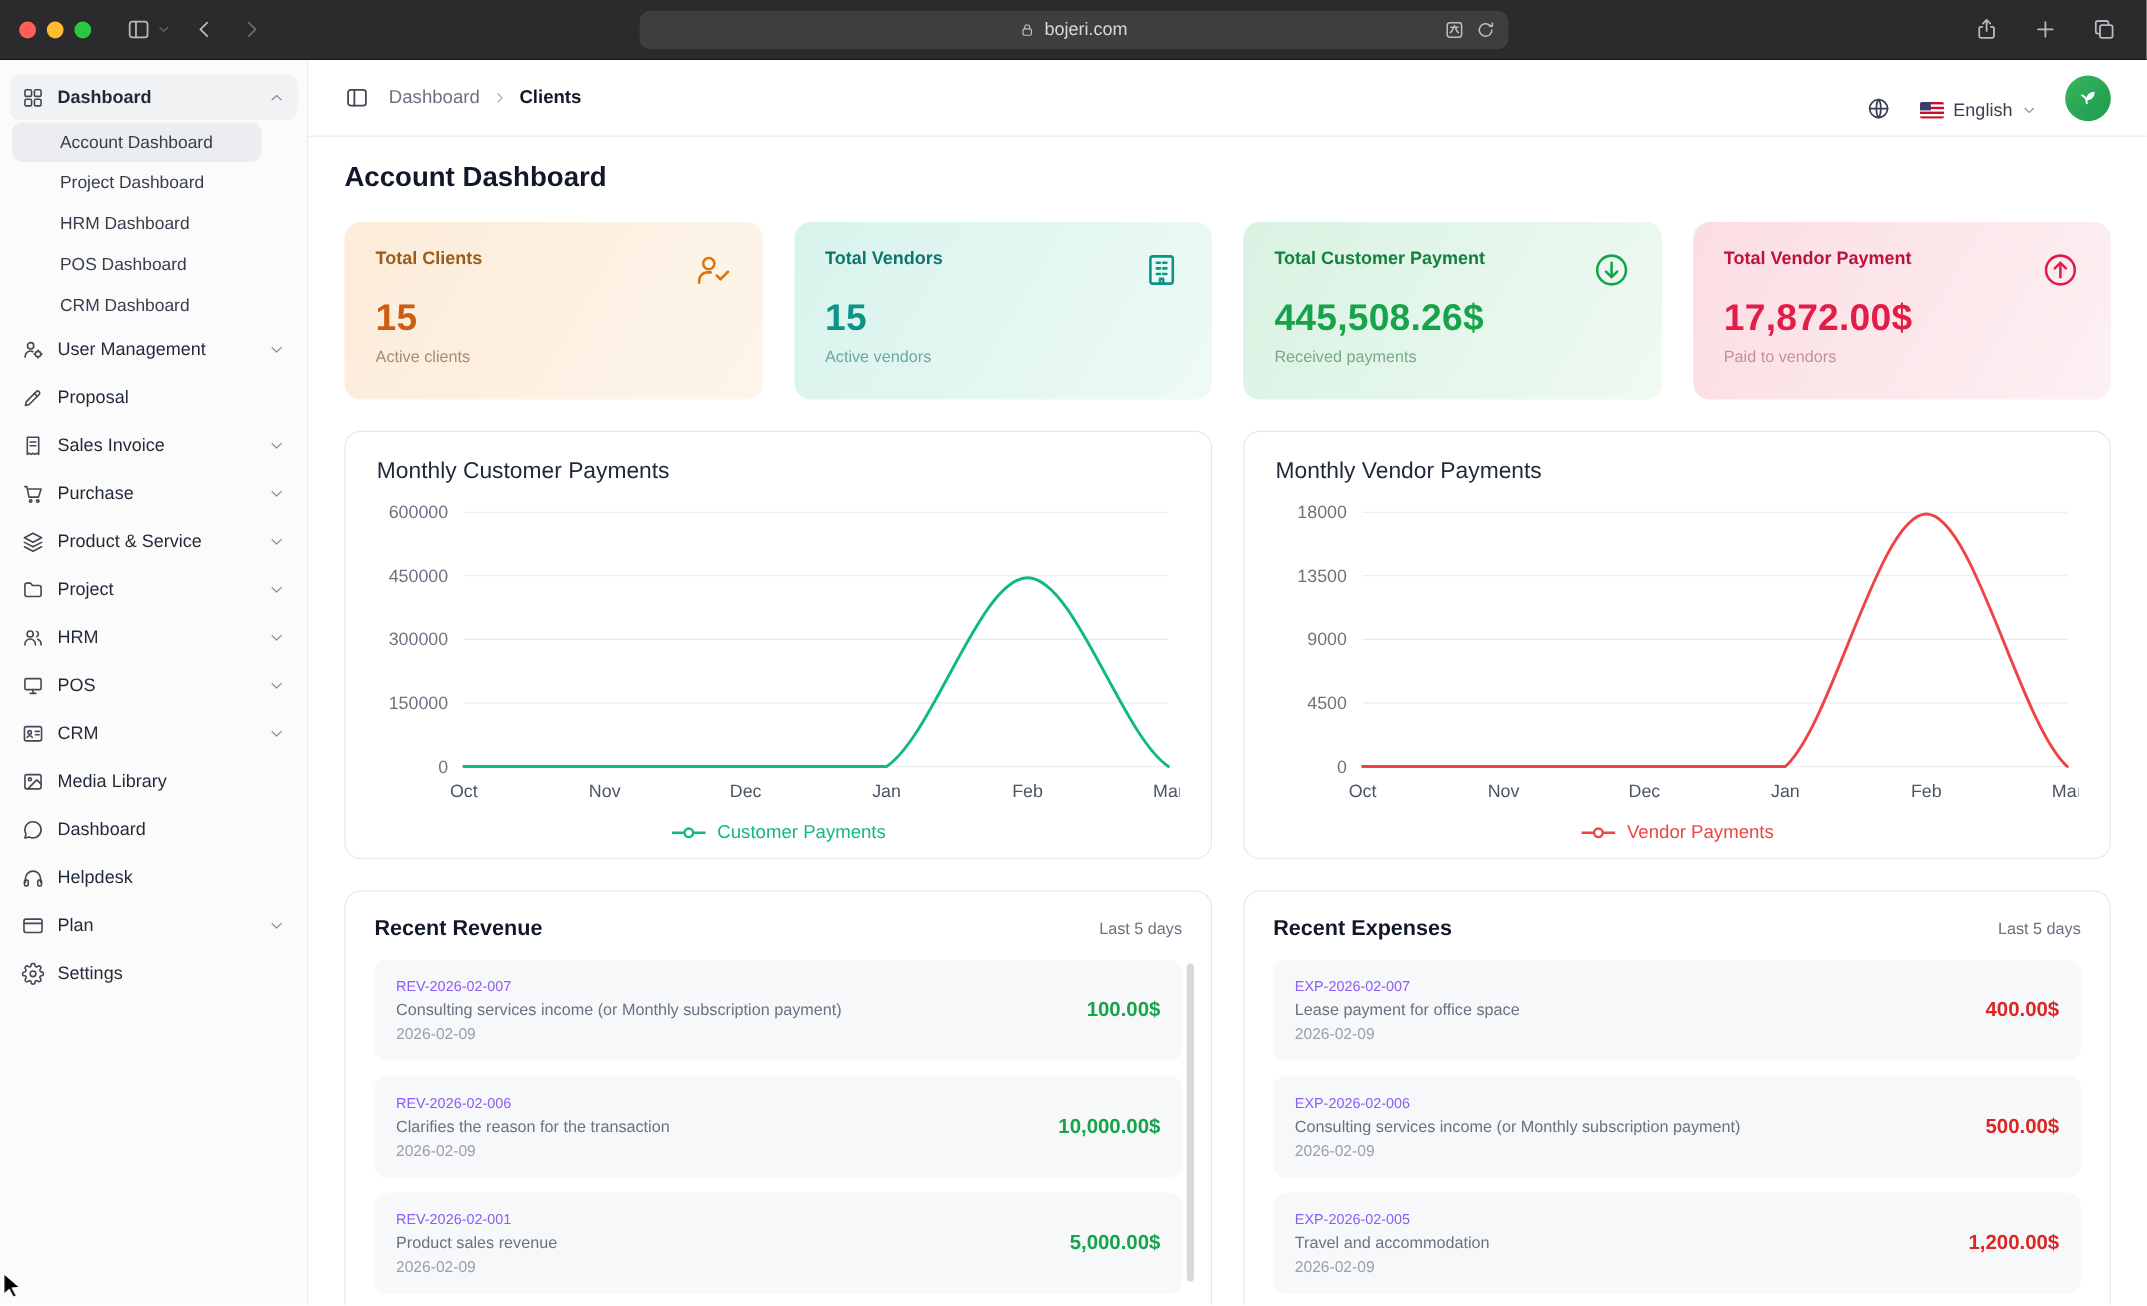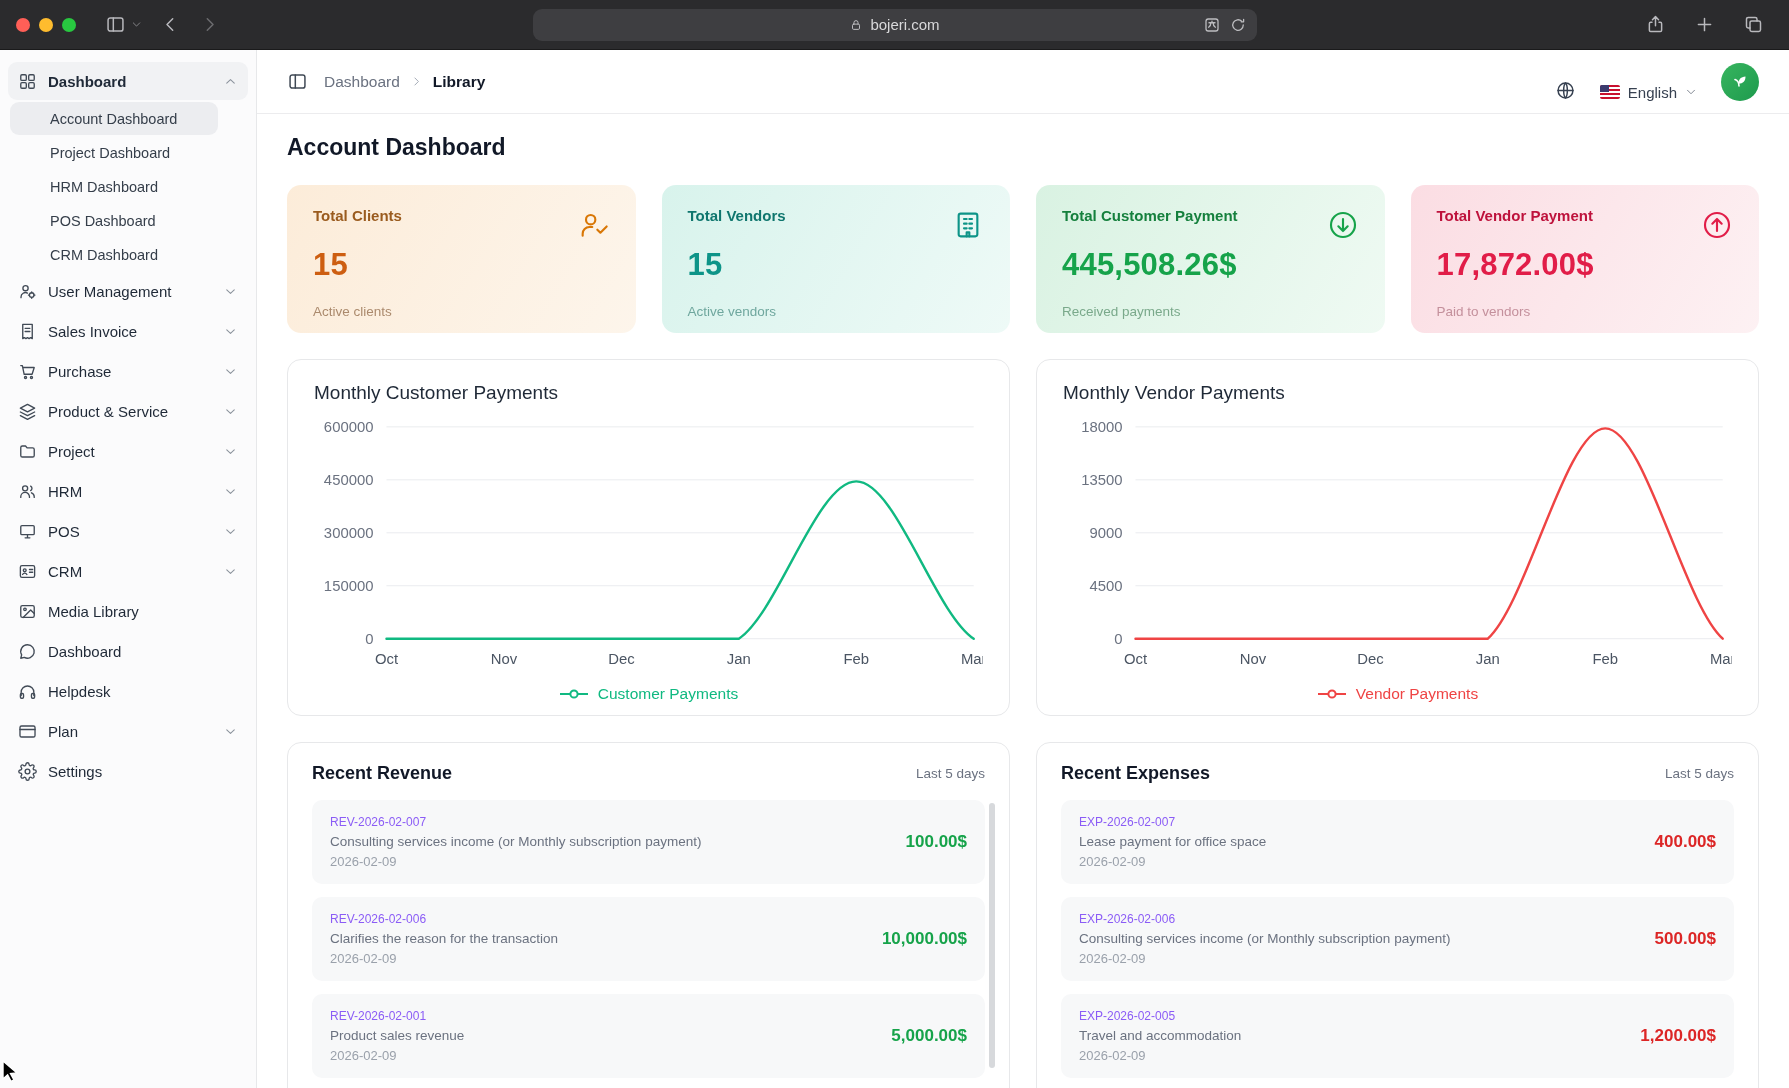--- a/index.html
+++ b/index.html
@@ -54,21 +54,21 @@
   .page-title{font-size:23px;font-weight:700;color:#111827;margin-top:6px}
 
   
   .stats-row{display:flex;gap:26px;margin-top:24px}
   .stat-card{flex:1;height:148px;border-radius:14px;padding:22px 26px}
   .stat-top{display:flex;justify-content:space-between;align-items:flex-start}
   .stat-label{font-size:15px;font-weight:600;color:var(--lab)}
   .stat-icon{width:32px;height:32px;color:var(--ic);margin-top:2px}
   .stat-icon svg{stroke-width:1.6}
   .stat-value{font-size:31px;font-weight:700;color:var(--val);margin-top:6px;letter-spacing:.2px}
-  .stat-sub{font-size:13.5px;color:var(--sub);margin-top:21px}
+  .stat-sub{font-size:13.5px;color:var(--sub);margin-top:7px}
   .stat-orange{--lab:#9a5b1e;--val:#cd5e11;--sub:#ab8a6d;--ic:#d97706;background:linear-gradient(120deg,#fcecd9,#fdf5eb)}
   .stat-teal{--lab:#0f766e;--val:#0d9488;--sub:#6fa79e;--ic:#0d9488;background:linear-gradient(120deg,#d8f3ec,#eefaf7)}
   .stat-green{--lab:#15803d;--val:#16a34a;--sub:#7aa98b;--ic:#16a34a;background:linear-gradient(120deg,#d9f2e2,#effaf3)}
   .stat-pink{--lab:#be123c;--val:#e11d48;--sub:#c4909c;--ic:#e11d48;background:linear-gradient(120deg,#fbdde3,#fdf1f3)}
 
   
   .charts-row{display:flex;gap:26px;margin-top:26px}
   .chart-card{flex:1;border:1px solid #e7e8ea;border-radius:14px;padding:22px 26px 12px;background:#fff;min-width:0}
   .chart-title{font-size:19px;font-weight:400;color:#1f2937}
   .chart-svg{width:100%;display:block;margin-top:8px}
@@ -215,20 +215,29 @@
           <span class="side-label">User Management</span>
           <span class="icon chev">
             <svg viewBox="0 0 24 24">
               <path d="M6 9.3l6 5.7 6-5.7"></path>
             </svg>
           </span>
         </div>
         <div class="side-item">
           <span class="icon ">
             <svg viewBox="0 0 24 24">
+              <path d="M4 20l1-4L15.5 5.5a2 2 0 012.8 0l.2.2a2 2 0 010 2.8L8 19l-4 1z"></path>
+              <path d="M13.5 7.5l3 3"></path>
+            </svg>
+          </span>
+          <span class="side-label">Proposal</span>
+        </div>
+        <div class="side-item">
+          <span class="icon ">
+            <svg viewBox="0 0 24 24">
               <path d="M6 3h12v18l-2-1.2L14 21l-2-1.2L10 21l-2-1.2L6 21z"></path>
               <path d="M9 8h6M9 12h6"></path>
             </svg>
           </span>
           <span class="side-label">Sales Invoice</span>
           <span class="icon chev">
             <svg viewBox="0 0 24 24">
               <path d="M6 9.3l6 5.7 6-5.7"></path>
             </svg>
           </span>
@@ -384,21 +393,21 @@
             <path d="M9.5 4.5v15"></path>
           </svg>
         </span>
       <div class="breadcrumb">
         <span class="crumb-muted">Dashboard</span>
         <span class="icon crumb-sep">
             <svg viewBox="0 0 24 24">
               <path d="M9 5.5l6.5 6.5L9 18.5"></path>
             </svg>
           </span>
-        <span class="crumb-current">Library</span>
+        <span class="crumb-current">Clients</span>
       </div>
       <div class="topbar-right">
         <span class="icon globe">
             <svg viewBox="0 0 24 24">
               <circle cx="12" cy="12" r="8.5"></circle>
               <path d="M3.5 12h17M12 3.5c2.8 2.7 2.8 14.3 0 17M12 3.5c-2.8 2.7-2.8 14.3 0 17"></path>
             </svg>
           </span>
         <span class="lang">
           <span class="flag">

